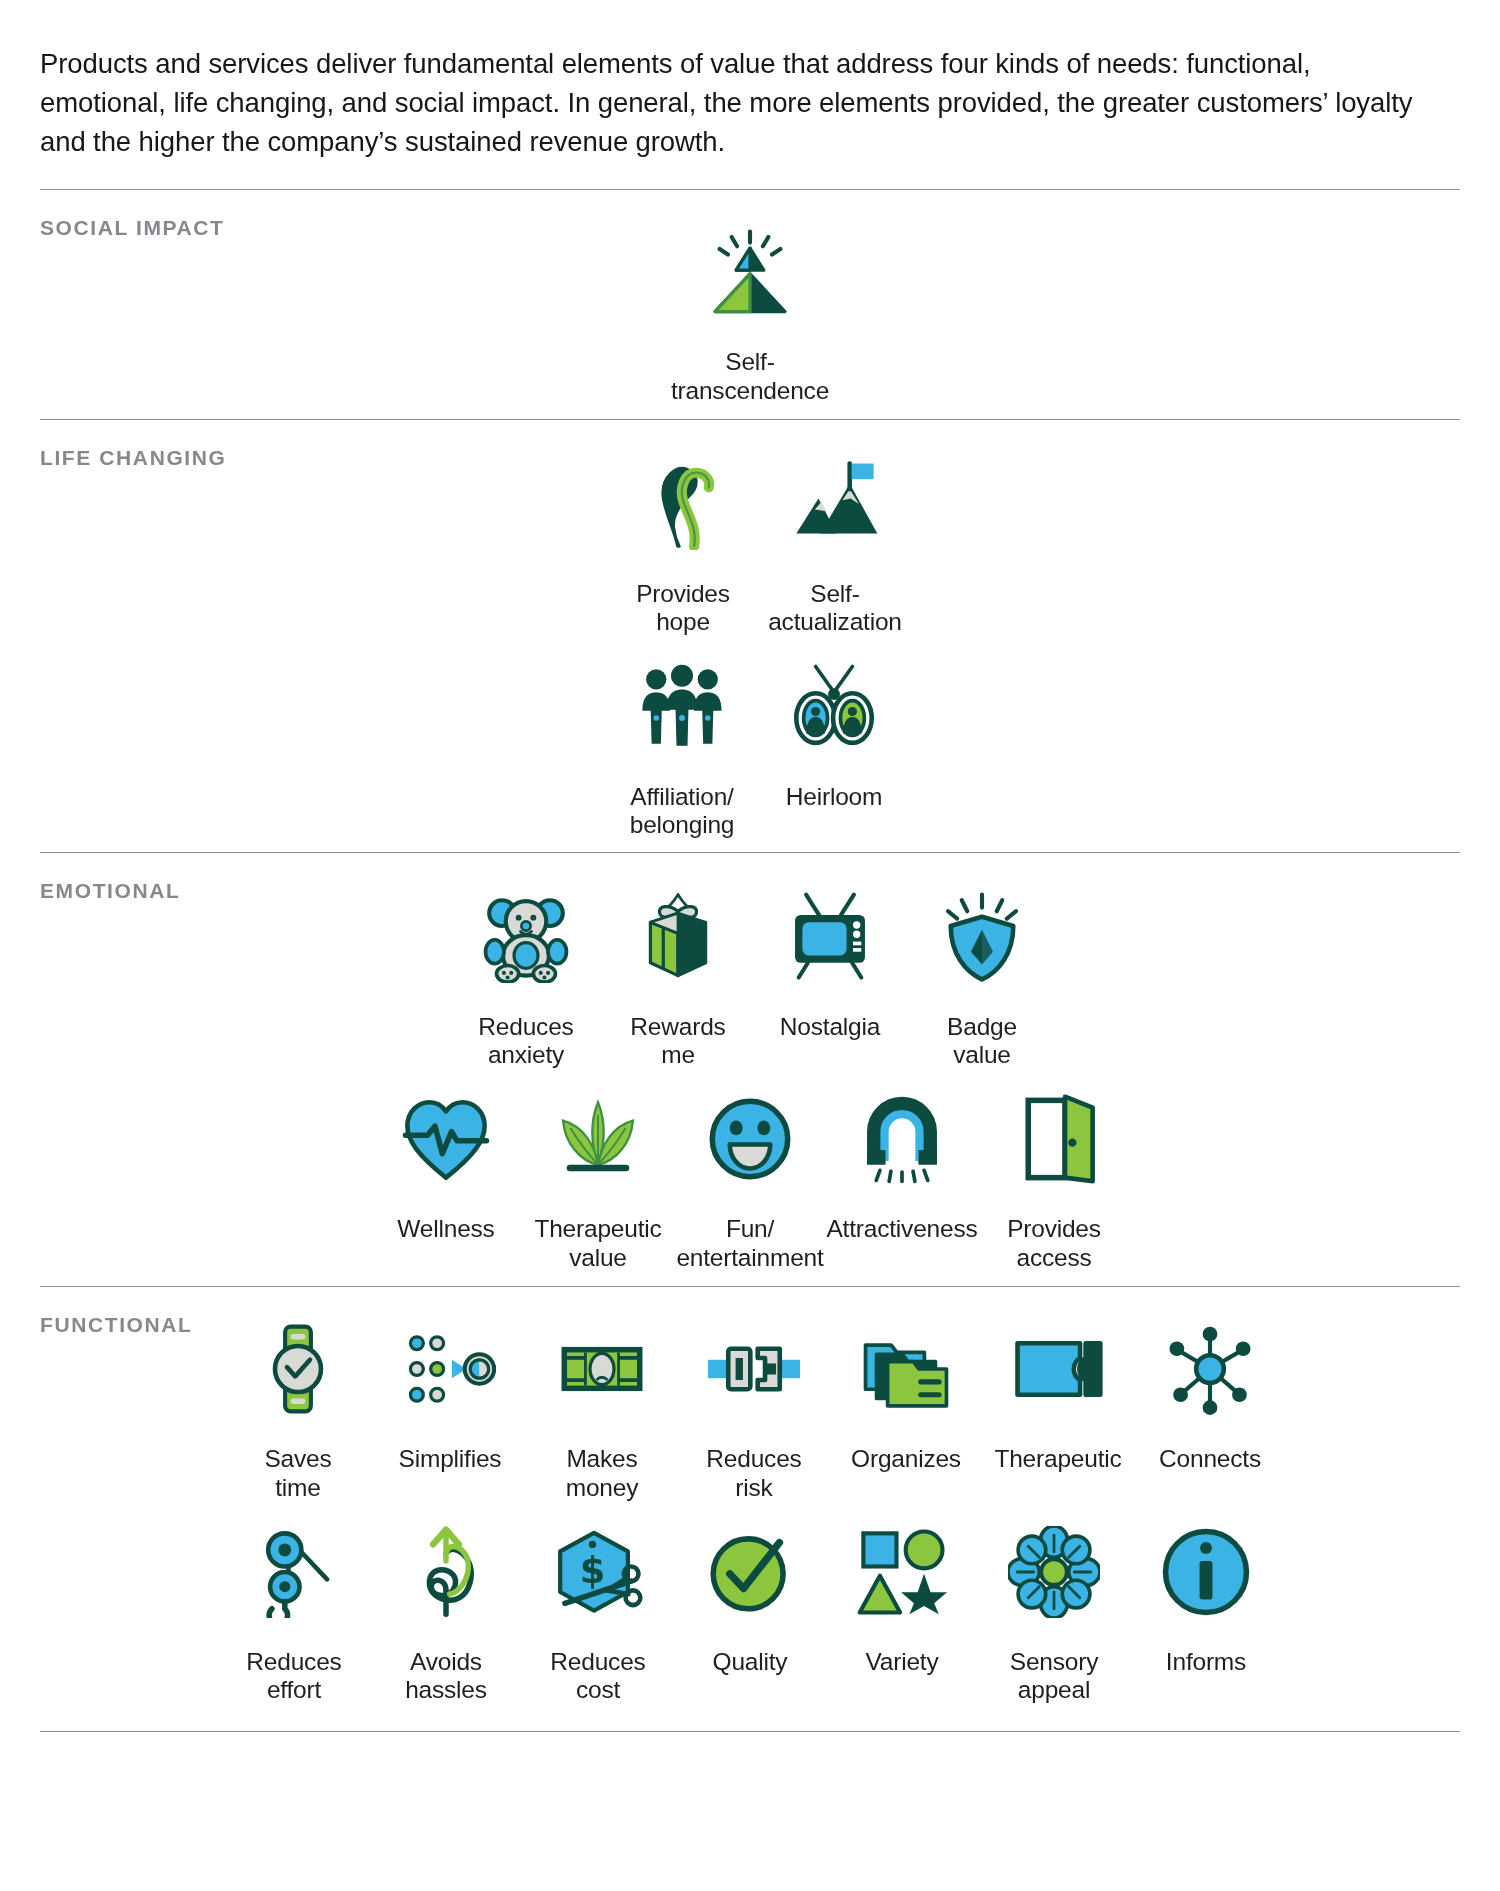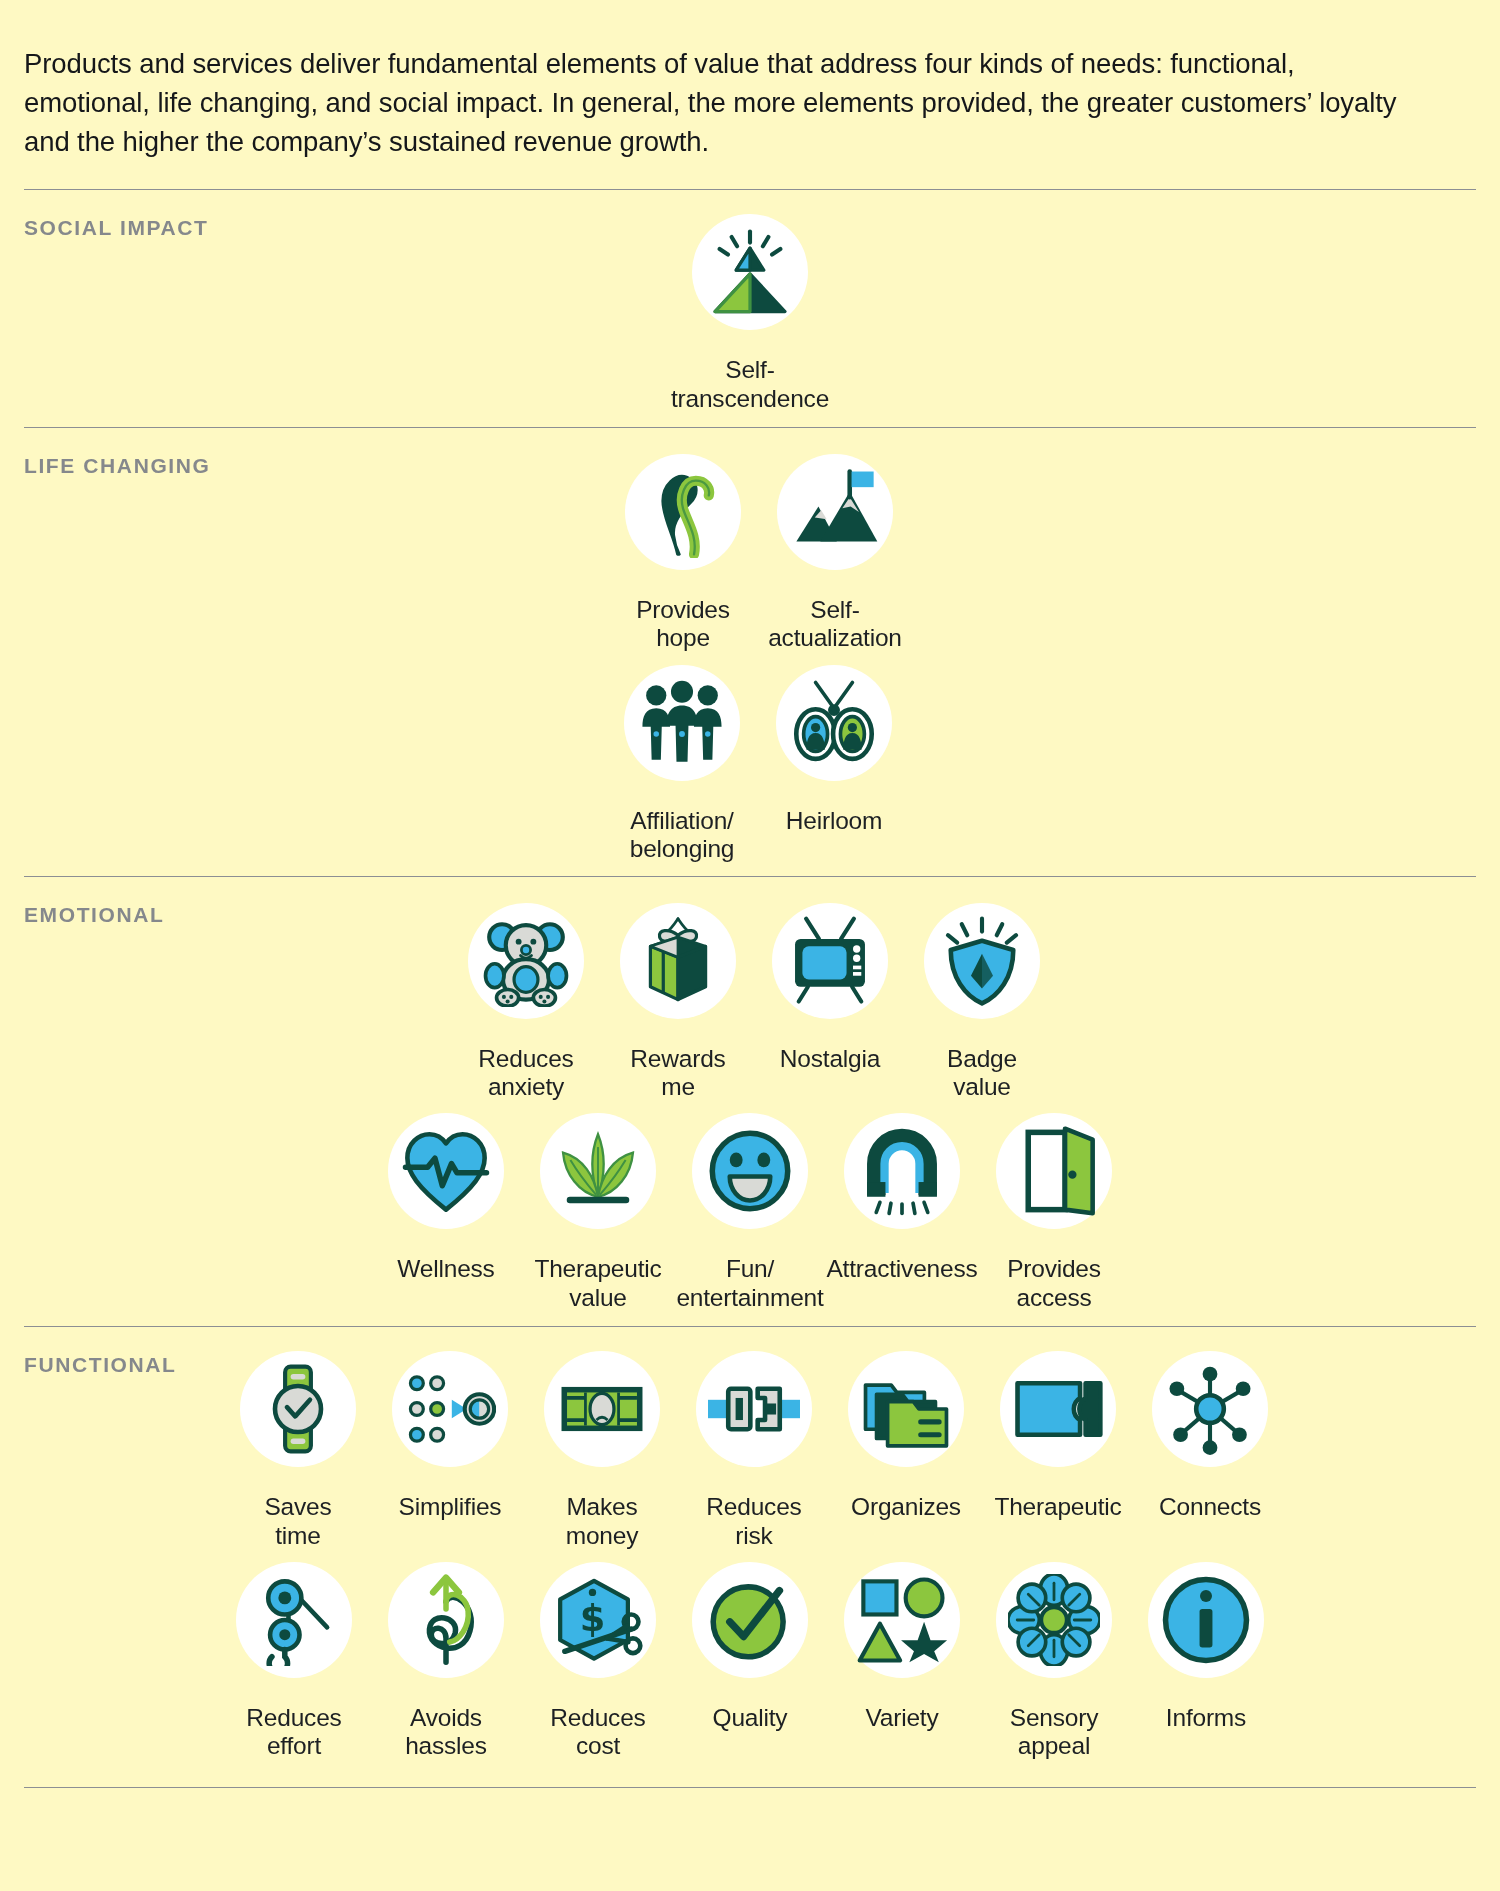--- a/index.html
+++ b/index.html
@@ -5,23 +5,23 @@
 <style>
   * { box-sizing: border-box; margin: 0; padding: 0; }
   html, body {
     width: 1500px;
     background: #e6e6e6;
     font-family: "Liberation Sans", sans-serif;
   }
   .page {
     width: 1500px;
     min-height: 1891px;
-    background: #fef9c3;
+    background: #ffffff;
     position: relative;
-    padding: 0 24px;
+    padding: 0 40px;
   }
 
   
   .intro {
     padding: 44px 0 28px 0;
     font-size: 27.5px;
     line-height: 1.42;
     color: #15171a;
     max-width: 1400px;
     letter-spacing: -0.1px;
@@ -72,21 +72,21 @@
     height: 116px;
     border-radius: 50%;
     background: #ffffff;
     display: flex;
     align-items: center;
     justify-content: center;
     flex: none;
   }
   .bubble svg { display: block; }
   .el-label {
-    margin-top: 26px;
+    margin-top: 18px;
     font-size: 24.5px;
     line-height: 1.16;
     color: #1d2023;
     text-align: center;
     white-space: pre-line;
     letter-spacing: -0.2px;
   }
 
   
   .row.lc-1 { padding-left: 18px; }

